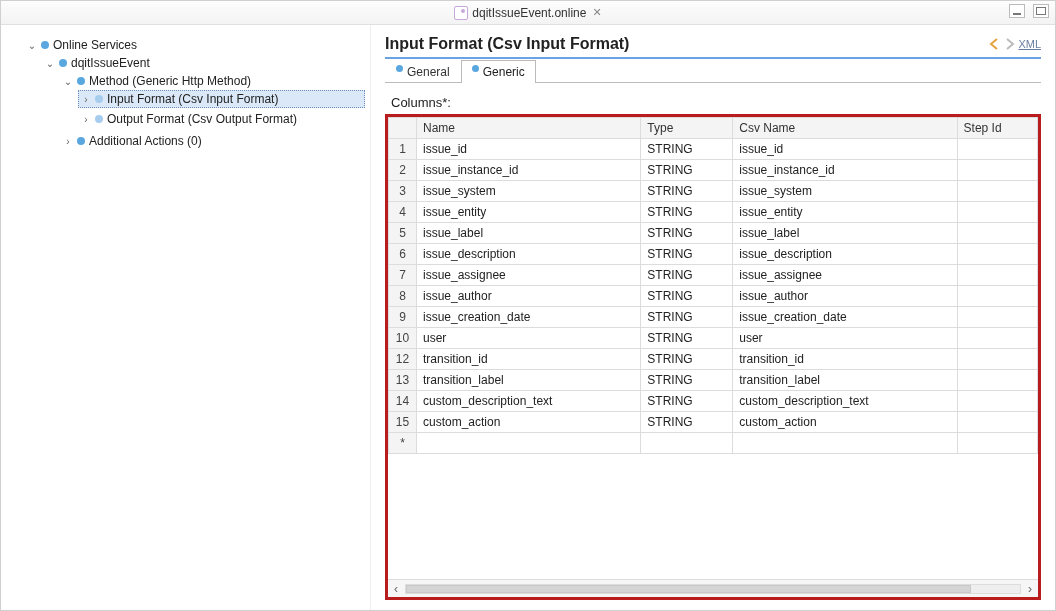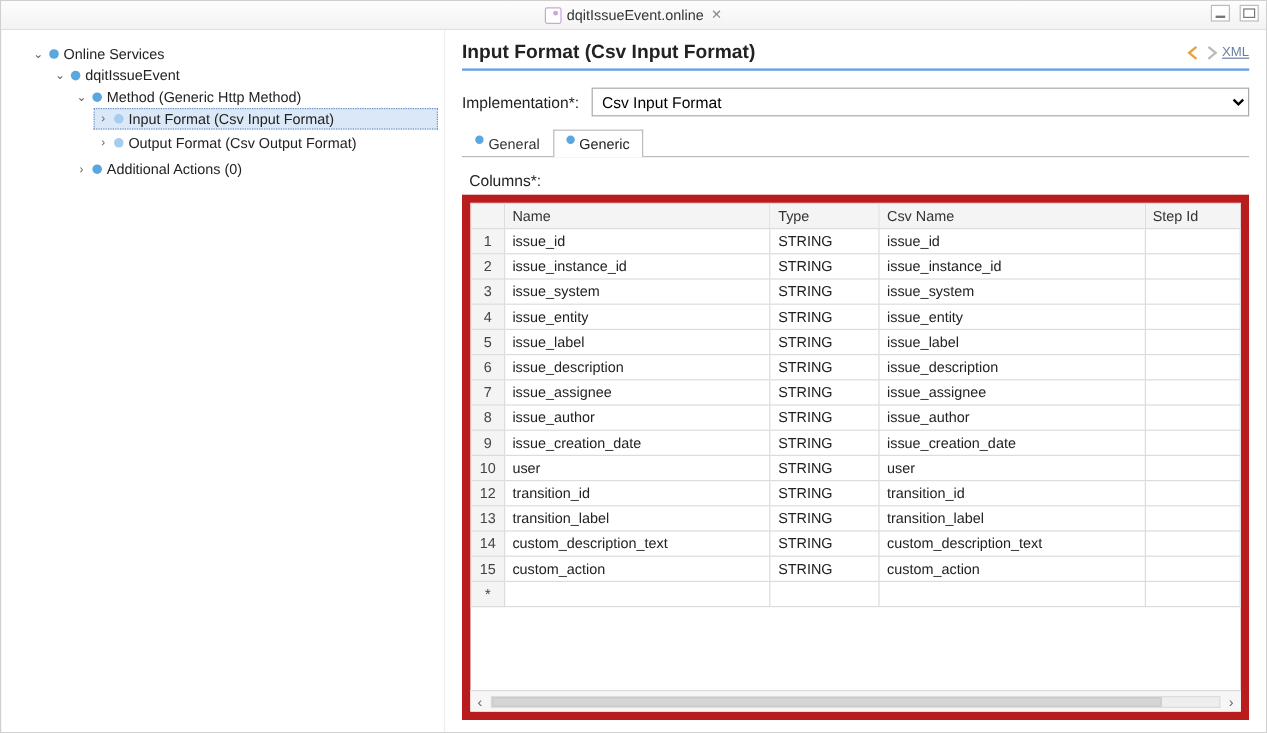--- a/index.html
+++ b/index.html
@@ -39,21 +39,21 @@
 
   .tabs { display: flex; align-items: flex-end; border-bottom: 1px solid #bbb; }
   .tab { display: flex; align-items: flex-start; gap: 4px; padding: 4px 10px; font-size: 12px; cursor: pointer; border: 1px solid transparent; border-bottom: none; position: relative; top: 1px; }
   .tab .dot { width: 7px; height: 7px; border-radius: 50%; background: #5aa7e0; }
   .tab.active { border-color: #bbb; background: #fff; }
   .tab.inactive { color: #333; }
 
   .section-label { margin: 12px 0 4px 6px; font-size: 13px; color: #222; }
 
   .table-area { display: flex; gap: 10px; flex: 1; overflow: hidden; }
-  .table-wrapper { flex: 1; border: 7px solid #b91c1c; display: flex; flex-direction: column; }
+  .table-wrapper { flex: 1; border: 3px solid #b91c1c; display: flex; flex-direction: column; }
   .table-scroll { flex: 1; overflow: auto; }
   table.grid { border-collapse: collapse; width: 100%; font-size: 12px; }
   table.grid th, table.grid td { border: 1px solid #dcdcdc; padding: 3px 6px; text-align: left; background: #fff; }
   table.grid th { background: #f4f4f4; font-weight: 400; color: #333; position: sticky; top: 0; }
   table.grid td.rownum { background: #f4f4f4; text-align: center; width: 28px; color: #444; }
   table.grid th.rownum-h { width: 28px; background: #f4f4f4; }
 
   .hscroll { height: 18px; border-top: 1px solid #ddd; background: #f6f6f6; position: relative; display:flex; align-items:center; }
   .hscroll .arrow { width:16px; height:100%; display:flex; align-items:center; justify-content:center; color:#666; cursor:pointer; user-select:none; }
   .hscroll .track { flex:1; height:10px; background:#eee; border:1px solid #ddd; margin:0 1px; position:relative; }
@@ -143,26 +143,20 @@
           <svg class="arrow-btn" viewBox="0 0 14 14">
               <path d="M9 2 L3 7 L9 12" fill="none" stroke="#e6a23c" stroke-width="2"></path>
             </svg>
           <svg class="arrow-btn" viewBox="0 0 14 14">
               <path d="M5 2 L11 7 L5 12" fill="none" stroke="#bbb" stroke-width="2"></path>
             </svg>
           <span class="xml-link">XML</span>
         </div>
       </div>
 
-      <div class="impl-row">
-        <label>Implementation*:</label>
-        <select>
-          <option>Csv Input Format</option>
-        </select>
-      </div>
 
       <div class="tabs">
         <div class="tab inactive">
           <span class="dot"></span>
           <span>General</span>
         </div>
         <div class="tab active">
           <span class="dot"></span>
           <span>Generic</span>
         </div>

